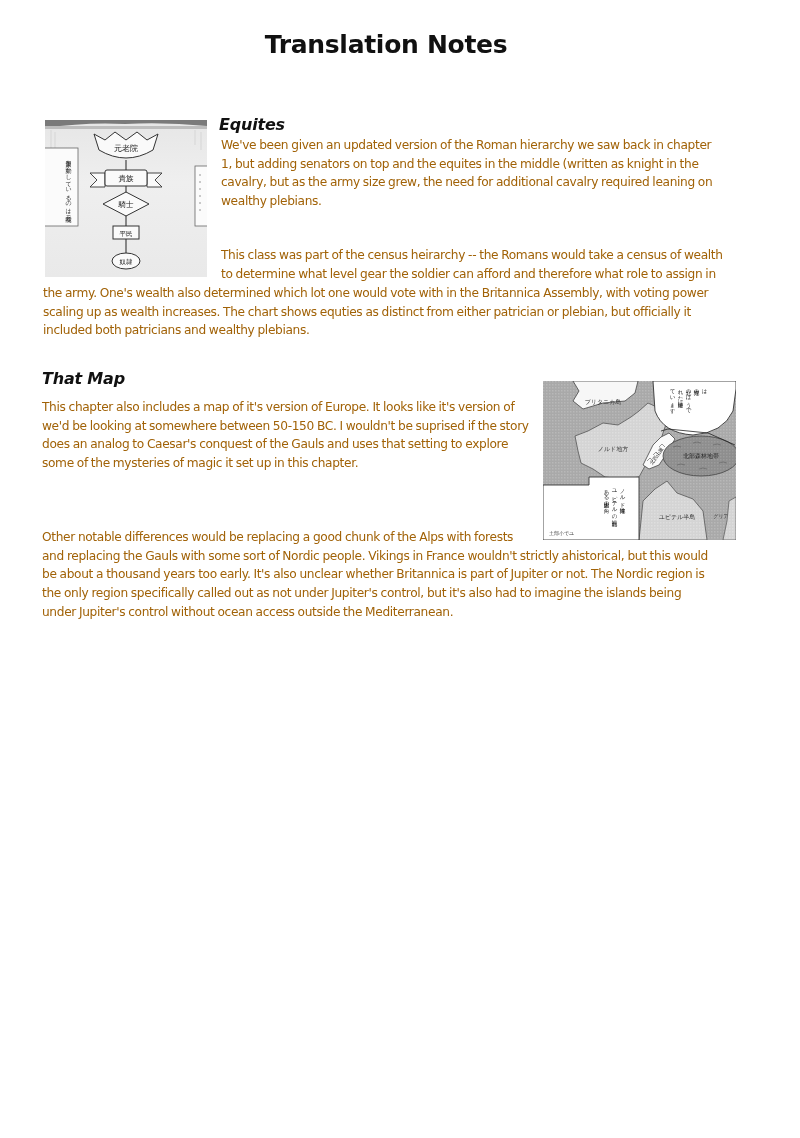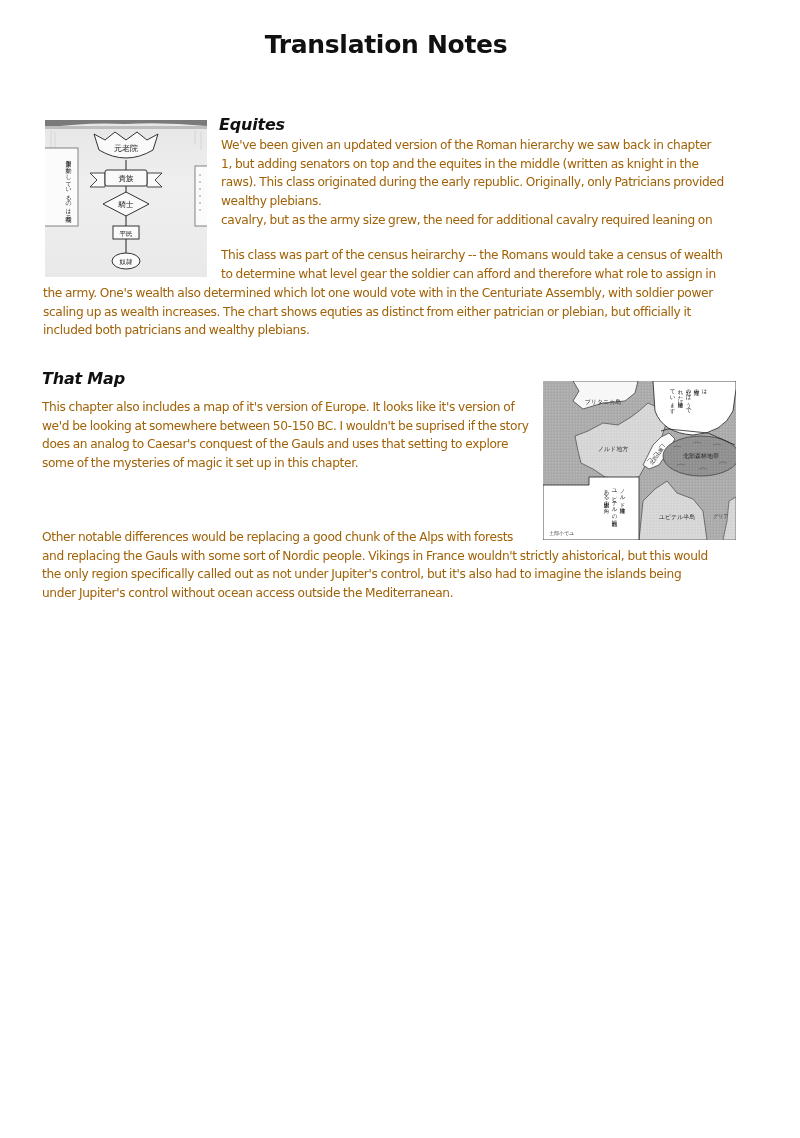--- a/index.html
+++ b/index.html
@@ -123,50 +123,50 @@
       <ellipse cx="81" cy="141" rx="14" ry="8" fill="#fafafa" stroke="#333" stroke-width="1"></ellipse>
       <text x="81" y="143.5" text-anchor="middle" font-family="DejaVu Sans, sans-serif" font-size="6.5" fill="#222">奴隷</text>
     </svg>
   </div>
 
   <div class="section-heading" style="left:219px; top:115px;">Equites</div>
 
   <div class="para" style="left:221px; top:136px;">
     <span class="line">We've been given an updated version of the Roman hierarchy we saw back in chapter</span>
     <span class="line">1, but adding senators on top and the equites in the middle (written as knight in the</span>
-    <span class="line">raws). This class originated during the early republic. Originally, only Patricians provided</span>
+    <span class="line">cavalry, but as the army size grew, the need for additional cavalry required leaning on</span>
     <span class="line">wealthy plebians.</span>
-    <span class="line">cavalry, but as the army size grew, the need for additional cavalry required leaning on</span>
   </div>
 
   <div class="para" style="left:221px; top:246px;">
     <span class="line">This class was part of the census heirarchy -- the Romans would take a census of wealth</span>
     <span class="line">to determine what level gear the soldier can afford and therefore what role to assign in</span>
   </div>
   <div class="para" style="left:43px; top:284px;">
-    <span class="line">the army. One's wealth also determined which lot one would vote with in the Centuriate Assembly, with soldier power</span>
+    <span class="line">the army. One's wealth also determined which lot one would vote with in the Britannica Assembly, with voting power</span>
     <span class="line">scaling up as wealth increases. The chart shows equties as distinct from either patrician or plebian, but officially it</span>
     <span class="line">included both patricians and wealthy plebians.</span>
   </div>
 </div>
 
 <div>
 
   <div class="section-heading" style="left:42px; top:369px;">That Map</div>
 
   <div class="para" style="left:42px; top:398px;">
     <span class="line">This chapter also includes a map of it's version of Europe. It looks like it's version of</span>
     <span class="line">we'd be looking at somewhere between 50-150 BC. I wouldn't be suprised if the story</span>
     <span class="line">does an analog to Caesar's conquest of the Gauls and uses that setting to explore</span>
     <span class="line">some of the mysteries of magic it set up in this chapter.</span>
   </div>
 
   <div class="para" style="left:42px; top:528px;">
     <span class="line">Other notable differences would be replacing a good chunk of the Alps with forests</span>
     <span class="line">and replacing the Gauls with some sort of Nordic people. Vikings in France wouldn't strictly ahistorical, but this would</span>
+    <span class="line">be about a thousand years too early. It's also unclear whether Britannica is part of Jupiter or not. The Nordic region is</span>
     <span class="line">the only region specifically called out as not under Jupiter's control, but it's also had to imagine the islands being</span>
     <span class="line">under Jupiter's control without ocean access outside the Mediterranean.</span>
   </div>
 
   <div class="fig-map">
     <svg width="193" height="159" viewBox="0 0 193 159" xmlns="http://www.w3.org/2000/svg">
       <defs>
         <pattern id="tone" width="3" height="3" patternUnits="userSpaceOnUse">
           <rect width="3" height="3" fill="#a9a9a9"></rect>
           <rect width="1.5" height="1.5" fill="#b8b8b8"></rect>

